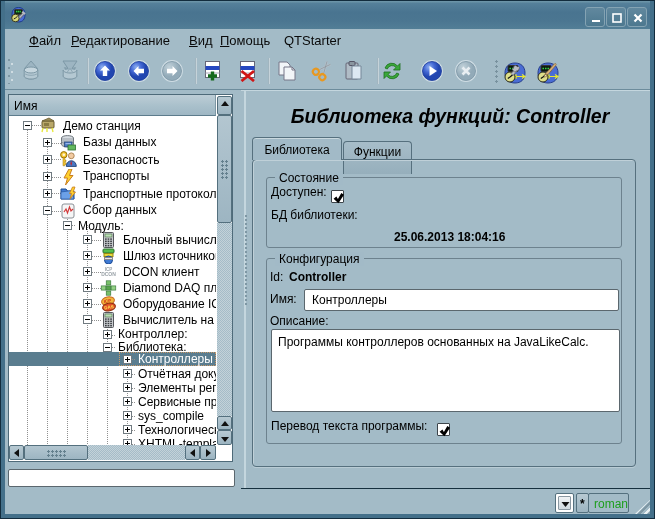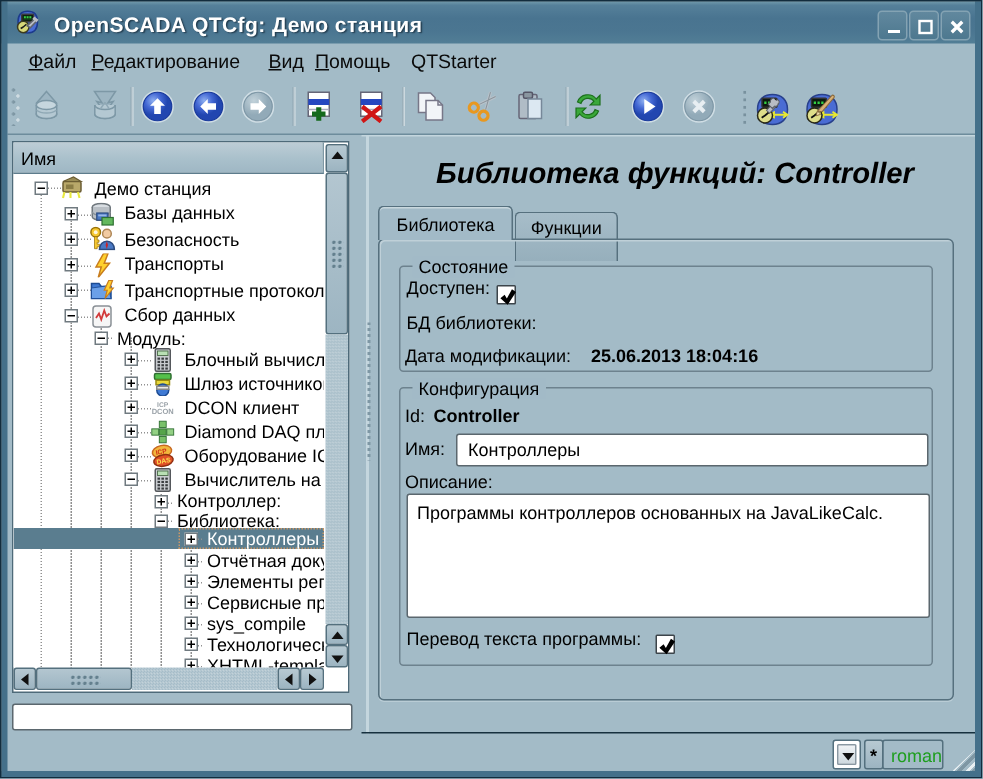--- a/index.html
+++ b/index.html
@@ -8,21 +8,21 @@
 #framel{position:absolute;left:1px;top:1px;bottom:1px;width:4px;background:#44708a;z-index:80}
 #framer{position:absolute;right:1px;top:1px;bottom:1px;width:4px;background:#44708a;z-index:80}
 #frameb{position:absolute;left:1px;right:1px;bottom:1px;height:4px;background:#44708a;z-index:80}
 
 #title{position:absolute;left:1px;top:1px;right:1px;height:28px;background:linear-gradient(180deg,#7199ab 0%,#55809a 9%,#497490 40%,#4b7691 72%,#527e96 100%)}
 #title .txt{position:absolute;left:35px;top:7px;font-size:14px;font-weight:bold;color:#fff;text-shadow:1px 1px 1px rgba(20,40,55,.75);letter-spacing:.3px}
 #title .ico{position:absolute;left:9px;top:5px}
 .wbtn{position:absolute;top:6px;width:20px;height:20px;border:1px solid #84a3b3;border-radius:3px;background:linear-gradient(180deg,#61889e,#4d788f)}
 .wbtn svg{position:absolute;left:3px;top:3px}
 
-#menu{position:absolute;left:11px;top:29px;right:5px;height:24px}
+#menu{position:absolute;left:21px;top:29px;right:5px;height:24px}
 .mi{position:absolute;top:4px;font-size:13px;color:#0a0a0a}
 .mi u{text-decoration:underline}
 
 #tbar{position:absolute;left:5px;top:53px;right:5px;height:37px;border-bottom:1px solid #6d8c9c}
 .tbtn{position:absolute;top:4px;width:28px;height:28px}
 .tbtn svg{position:absolute;left:3px;top:3px}
 .tsep{position:absolute;top:5px;width:2px;height:26px;background:linear-gradient(90deg,#8fa6b2,#d8e2e7)}
 #thandle{position:absolute;left:2px;top:5px;width:7px;height:26px;background-image:radial-gradient(circle at 2px 2px,#7e97a4 1px,transparent 1.2px),radial-gradient(circle at 5px 6px,#cfdce2 1px,transparent 1.2px);background-size:7px 8px}
 #tdots{position:absolute;top:6px;width:3px;height:24px;background-image:radial-gradient(circle at 1.5px 1.5px,#78919e 1px,transparent 1.2px);background-size:3px 5px}
 
@@ -83,21 +83,20 @@
  <span class="ico"><svg width="17" height="17" viewBox="0 0 17 17">
         <path d="M2 8.5 C2 4 4.5 1.5 8.5 1.5 C12.5 1.5 15 4 15 8.5 C15 13.5 12.5 16 8.5 16 C4.5 16 2 13.5 2 8.5 Z" fill="#4a6cd4" stroke="#1c3a8c"></path>
         <rect x="4.5" y="3.5" width="8" height="5" rx="0.8" fill="#0c1a10" stroke="#3a3a3a"></rect>
         <rect x="5.5" y="4.5" width="6" height="3" fill="#143a18"></rect>
         <path d="M6 5.5 h1.2 M7.8 5.5 h1.2 M9.6 5.5 h1.2" stroke="#35d045" stroke-width="1.4"></path>
         <circle cx="5.5" cy="12" r="3.8" fill="#d8d87a" stroke="#3a3a20"></circle>
         <path d="M5.5 12 L7.6 10.2 M5.5 12 L3.8 13" stroke="#1a1a1a" stroke-width="1"></path>
         <path d="M8.2 11.2 L13.2 6.5 l1.6 1.2 -4.6 4.8 Z" fill="#b8bcc4" stroke="#60646c"></path>
         <path d="M12.2 5.8 l2.8 2.2" stroke="#b8bcc4" stroke-width="2.2"></path>
       </svg></span>
- <span class="txt">OpenSCADA QTCfg: Демо станция</span>
  <span class="wbtn" style="left:584px">
       <svg width="14" height="14">
         <path d="M3 10 h8" stroke="#fff" stroke-width="2"></path>
       </svg>
     </span>
  <span class="wbtn" style="left:605px">
       <svg width="14" height="14">
         <rect x="3" y="3" width="8" height="8" fill="none" stroke="#fff" stroke-width="1.6"></rect>
       </svg>
     </span>
@@ -555,21 +554,20 @@
      <div class="grp" id="grp2">
           <span class="cap">Конфигурация</span>
         </div>
      <div class="lbl" style="left:18px;top:25px;">Доступен:</div>
    <span class="cb" style="left:78px;top:30px">
           <svg width="13" height="13" viewBox="0 0 13 13">
             <path d="M1.6 7.8 L4.4 5.5 L5.9 8.0 L9.3 1.9 L12.0 3.7 L6.4 12.2 Z" fill="#000"></path>
           </svg>
         </span>
    <div class="lbl" style="left:18px;top:48px;">БД библиотеки:</div>
-   <div class="lbl" style="left:17px;top:70px;">Дата модификации:</div>
    <div class="lbl" style="left:141px;top:70px;font-weight:bold;">25.06.2013 18:04:16</div>
    <div class="lbl" style="left:17px;top:110px;">Id:</div>
    <div class="lbl" style="left:36px;top:110px;font-weight:bold;">Controller</div>
    <div class="lbl" style="left:17px;top:132px;">Имя:</div>
    <div class="inp" style="left:51px;top:129px;width:315px;height:22px">
           <span style="position:absolute;left:7px;top:3px">Контроллеры</span>
         </div>
    <div class="lbl" style="left:17px;top:154px;">Описание:</div>
    <div class="inp" style="left:18px;top:169px;width:349px;height:83px">
           <span style="position:absolute;left:6px;top:5px">Программы контроллеров основанных на JavaLikeCalc.</span>

